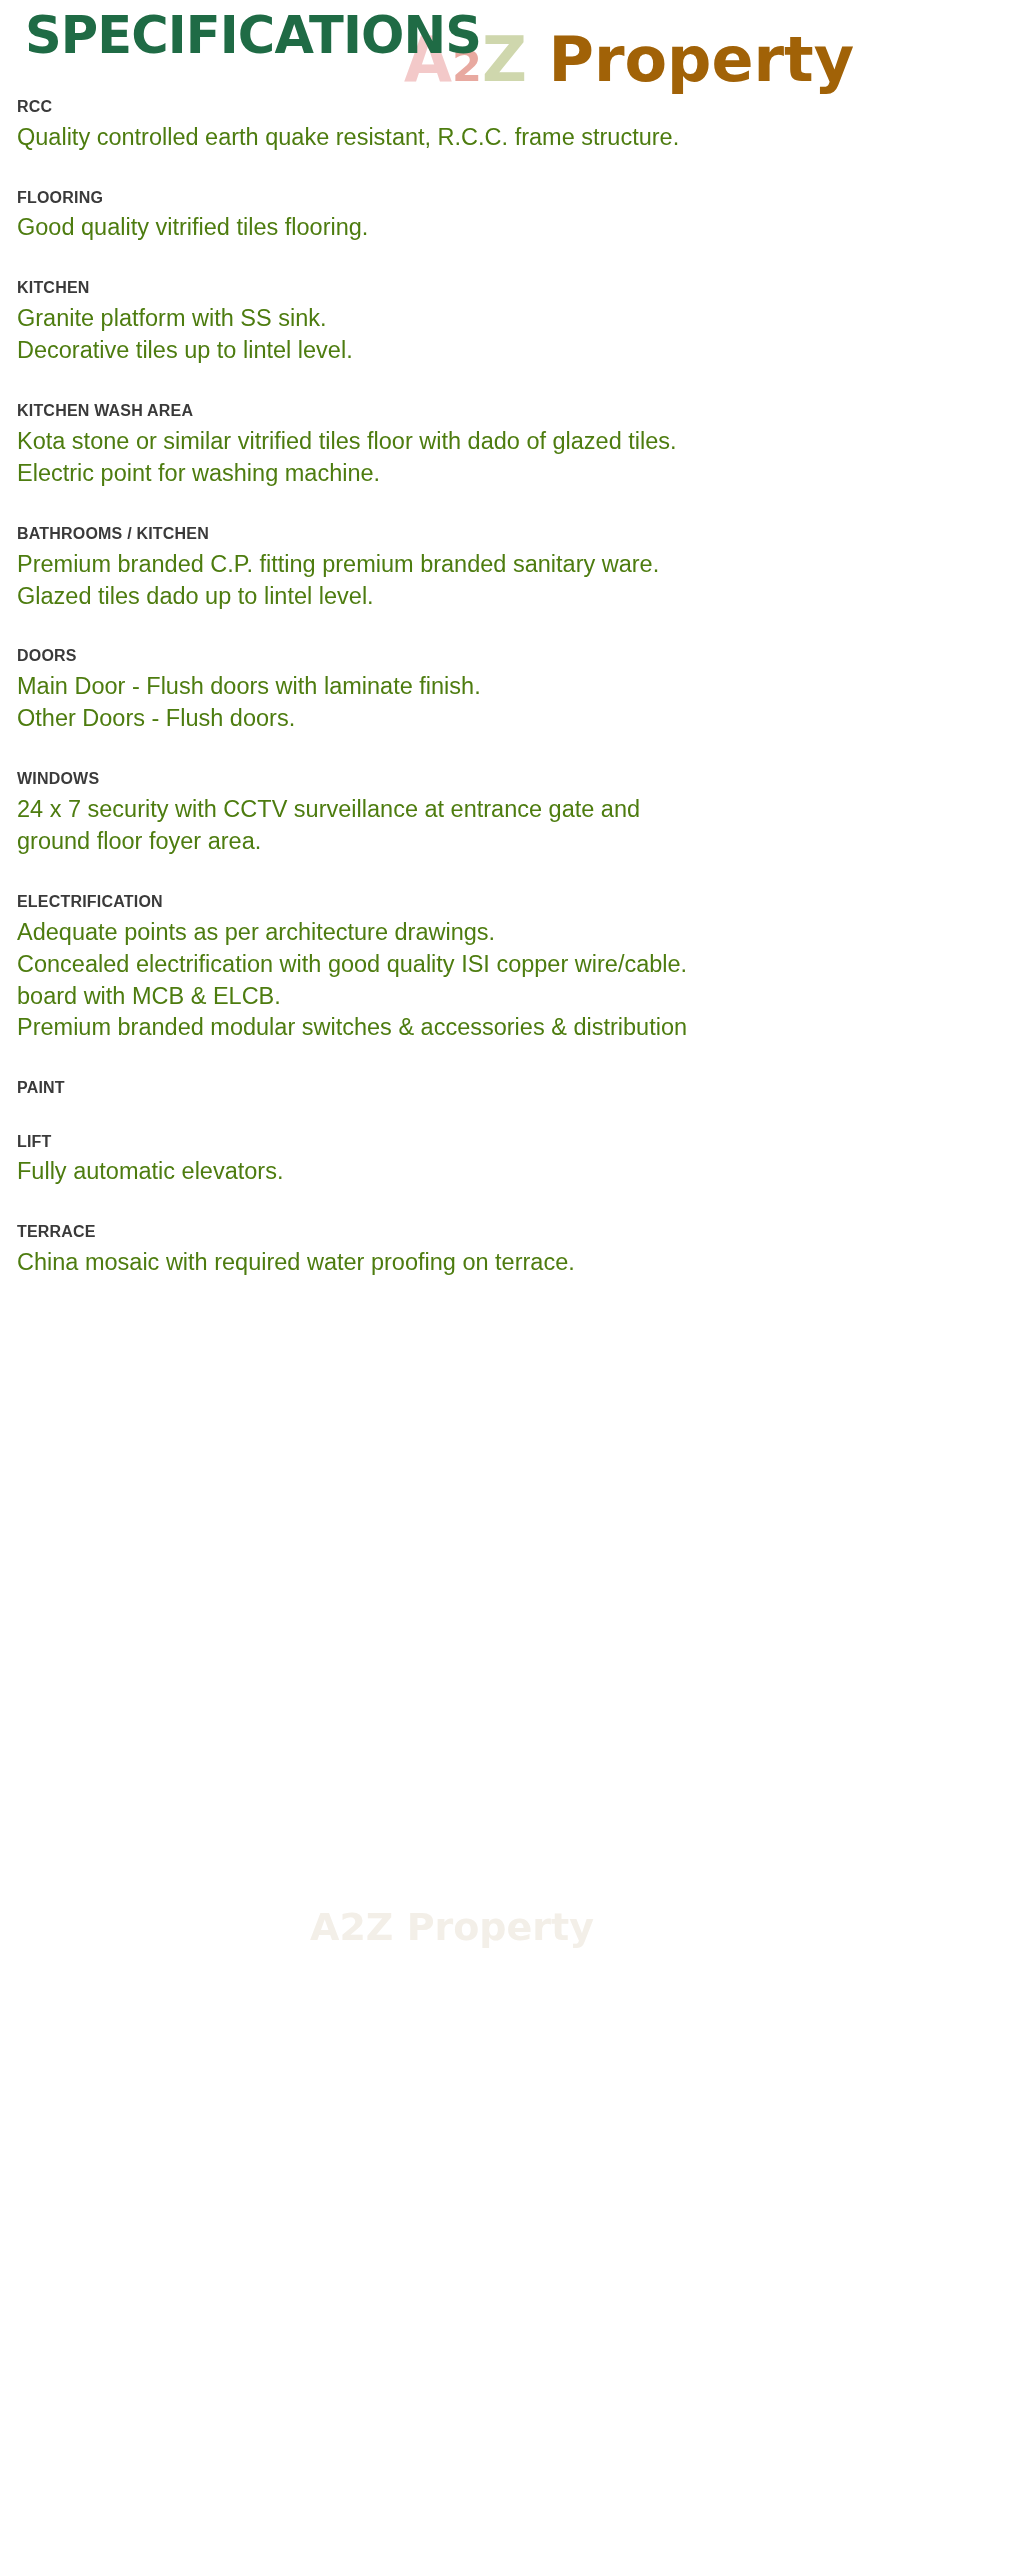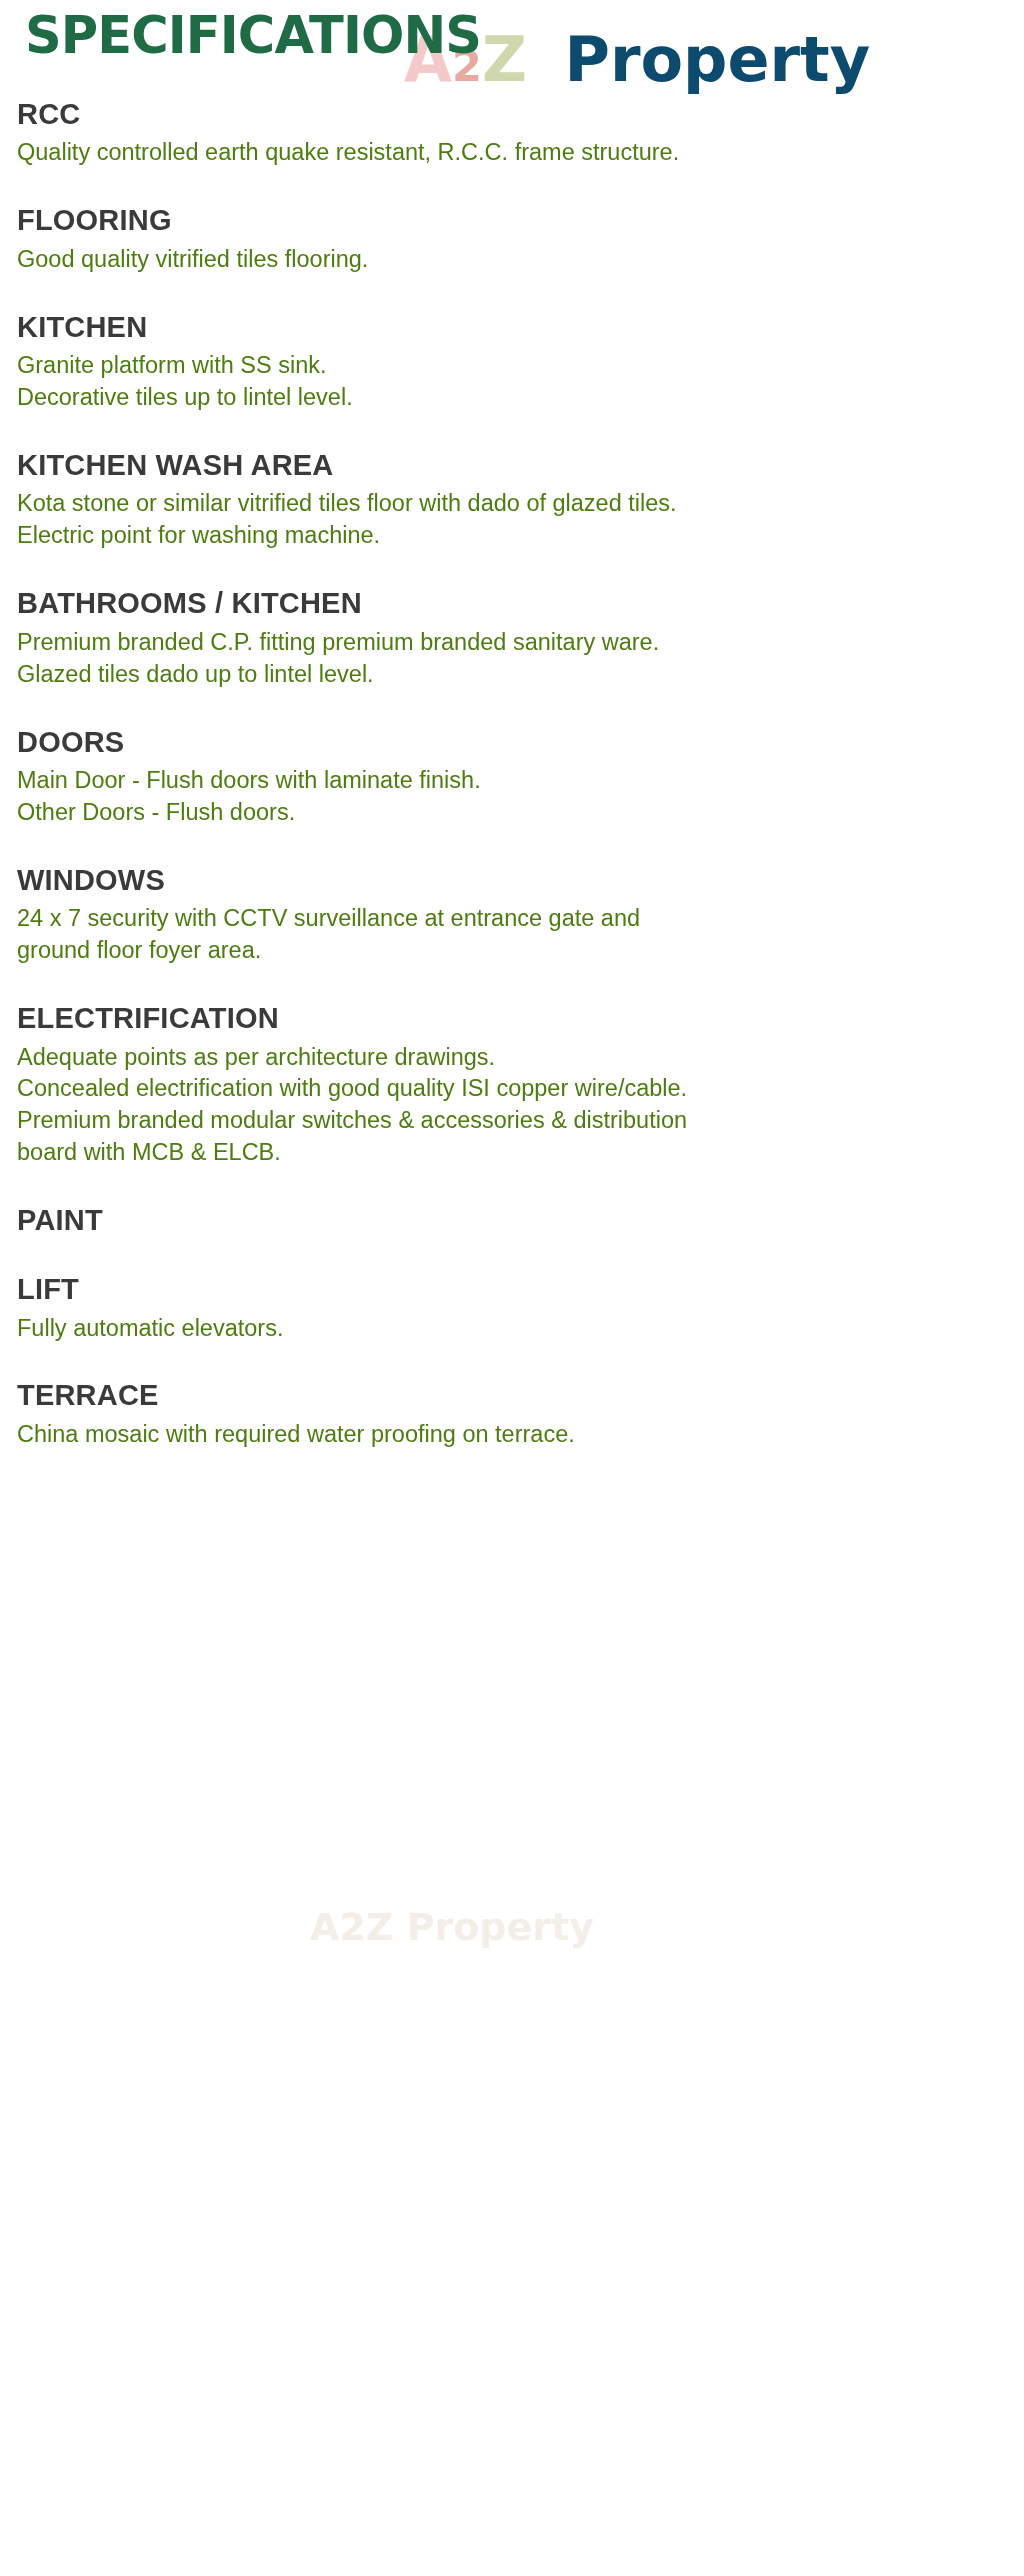--- a/index.html
+++ b/index.html
@@ -35,21 +35,21 @@
   .wm-top {
     top: 22.5px;
     left: 404px;
     font-size: 62px;
     letter-spacing: 0px;
   }
   .wm-top .wm-a { color: #f3c9c9; }
   .wm-top .wm-2 { color: #e8a9a0; font-size: 43px; }
   .wm-top .wm-z { color: #cfd7ad; }
   .wm-top .wm-sp { color: #ffffff; }
-  .wm-top .wm-prop { color: #0c4a6e; margin-left: 16px; }
+  .wm-top .wm-prop { color: #a16207; }
 
   .wm-mid {
     top: 1905px;
     left: 310px;
     font-size: 38px;
     color: #f3efe8;
   }
 
   
   .title {
@@ -67,21 +67,21 @@
   .spec-list {
     position: relative;
     z-index: 2;
   }
   .spec-block {
     margin-bottom: 34px;
   }
   .spec-heading {
     font-family: "Liberation Sans", sans-serif;
     font-weight: bold;
-    font-size: 29px;
+    font-size: 16px;
     color: #3a3a3a;
     letter-spacing: 0.2px;
     margin-bottom: 5.6px;
     line-height: 1.2;
   }
   .spec-line {
     font-family: "Liberation Sans", sans-serif;
     font-size: 23.5px;
     color: #4d7c0f;
     line-height: 1.36;
@@ -141,22 +141,22 @@
       <div class="spec-heading">WINDOWS</div>
       <div class="spec-line">24 x 7 security with CCTV surveillance at entrance gate and</div>
       <div class="spec-line">ground floor foyer area.</div>
     </div>
 
 
     <div class="spec-block">
       <div class="spec-heading">ELECTRIFICATION</div>
       <div class="spec-line">Adequate points as per architecture drawings.</div>
       <div class="spec-line">Concealed electrification with good quality ISI copper wire/cable.</div>
+      <div class="spec-line">board with MCB &amp; ELCB.</div>
       <div class="spec-line">Premium branded modular switches &amp; accessories &amp; distribution</div>
-      <div class="spec-line">board with MCB &amp; ELCB.</div>
     </div>
 
     <div class="spec-block">
       <div class="spec-heading">PAINT</div>
     </div>
 
     <div class="spec-block">
       <div class="spec-heading">LIFT</div>
       <div class="spec-line">Fully automatic elevators.</div>
     </div>

